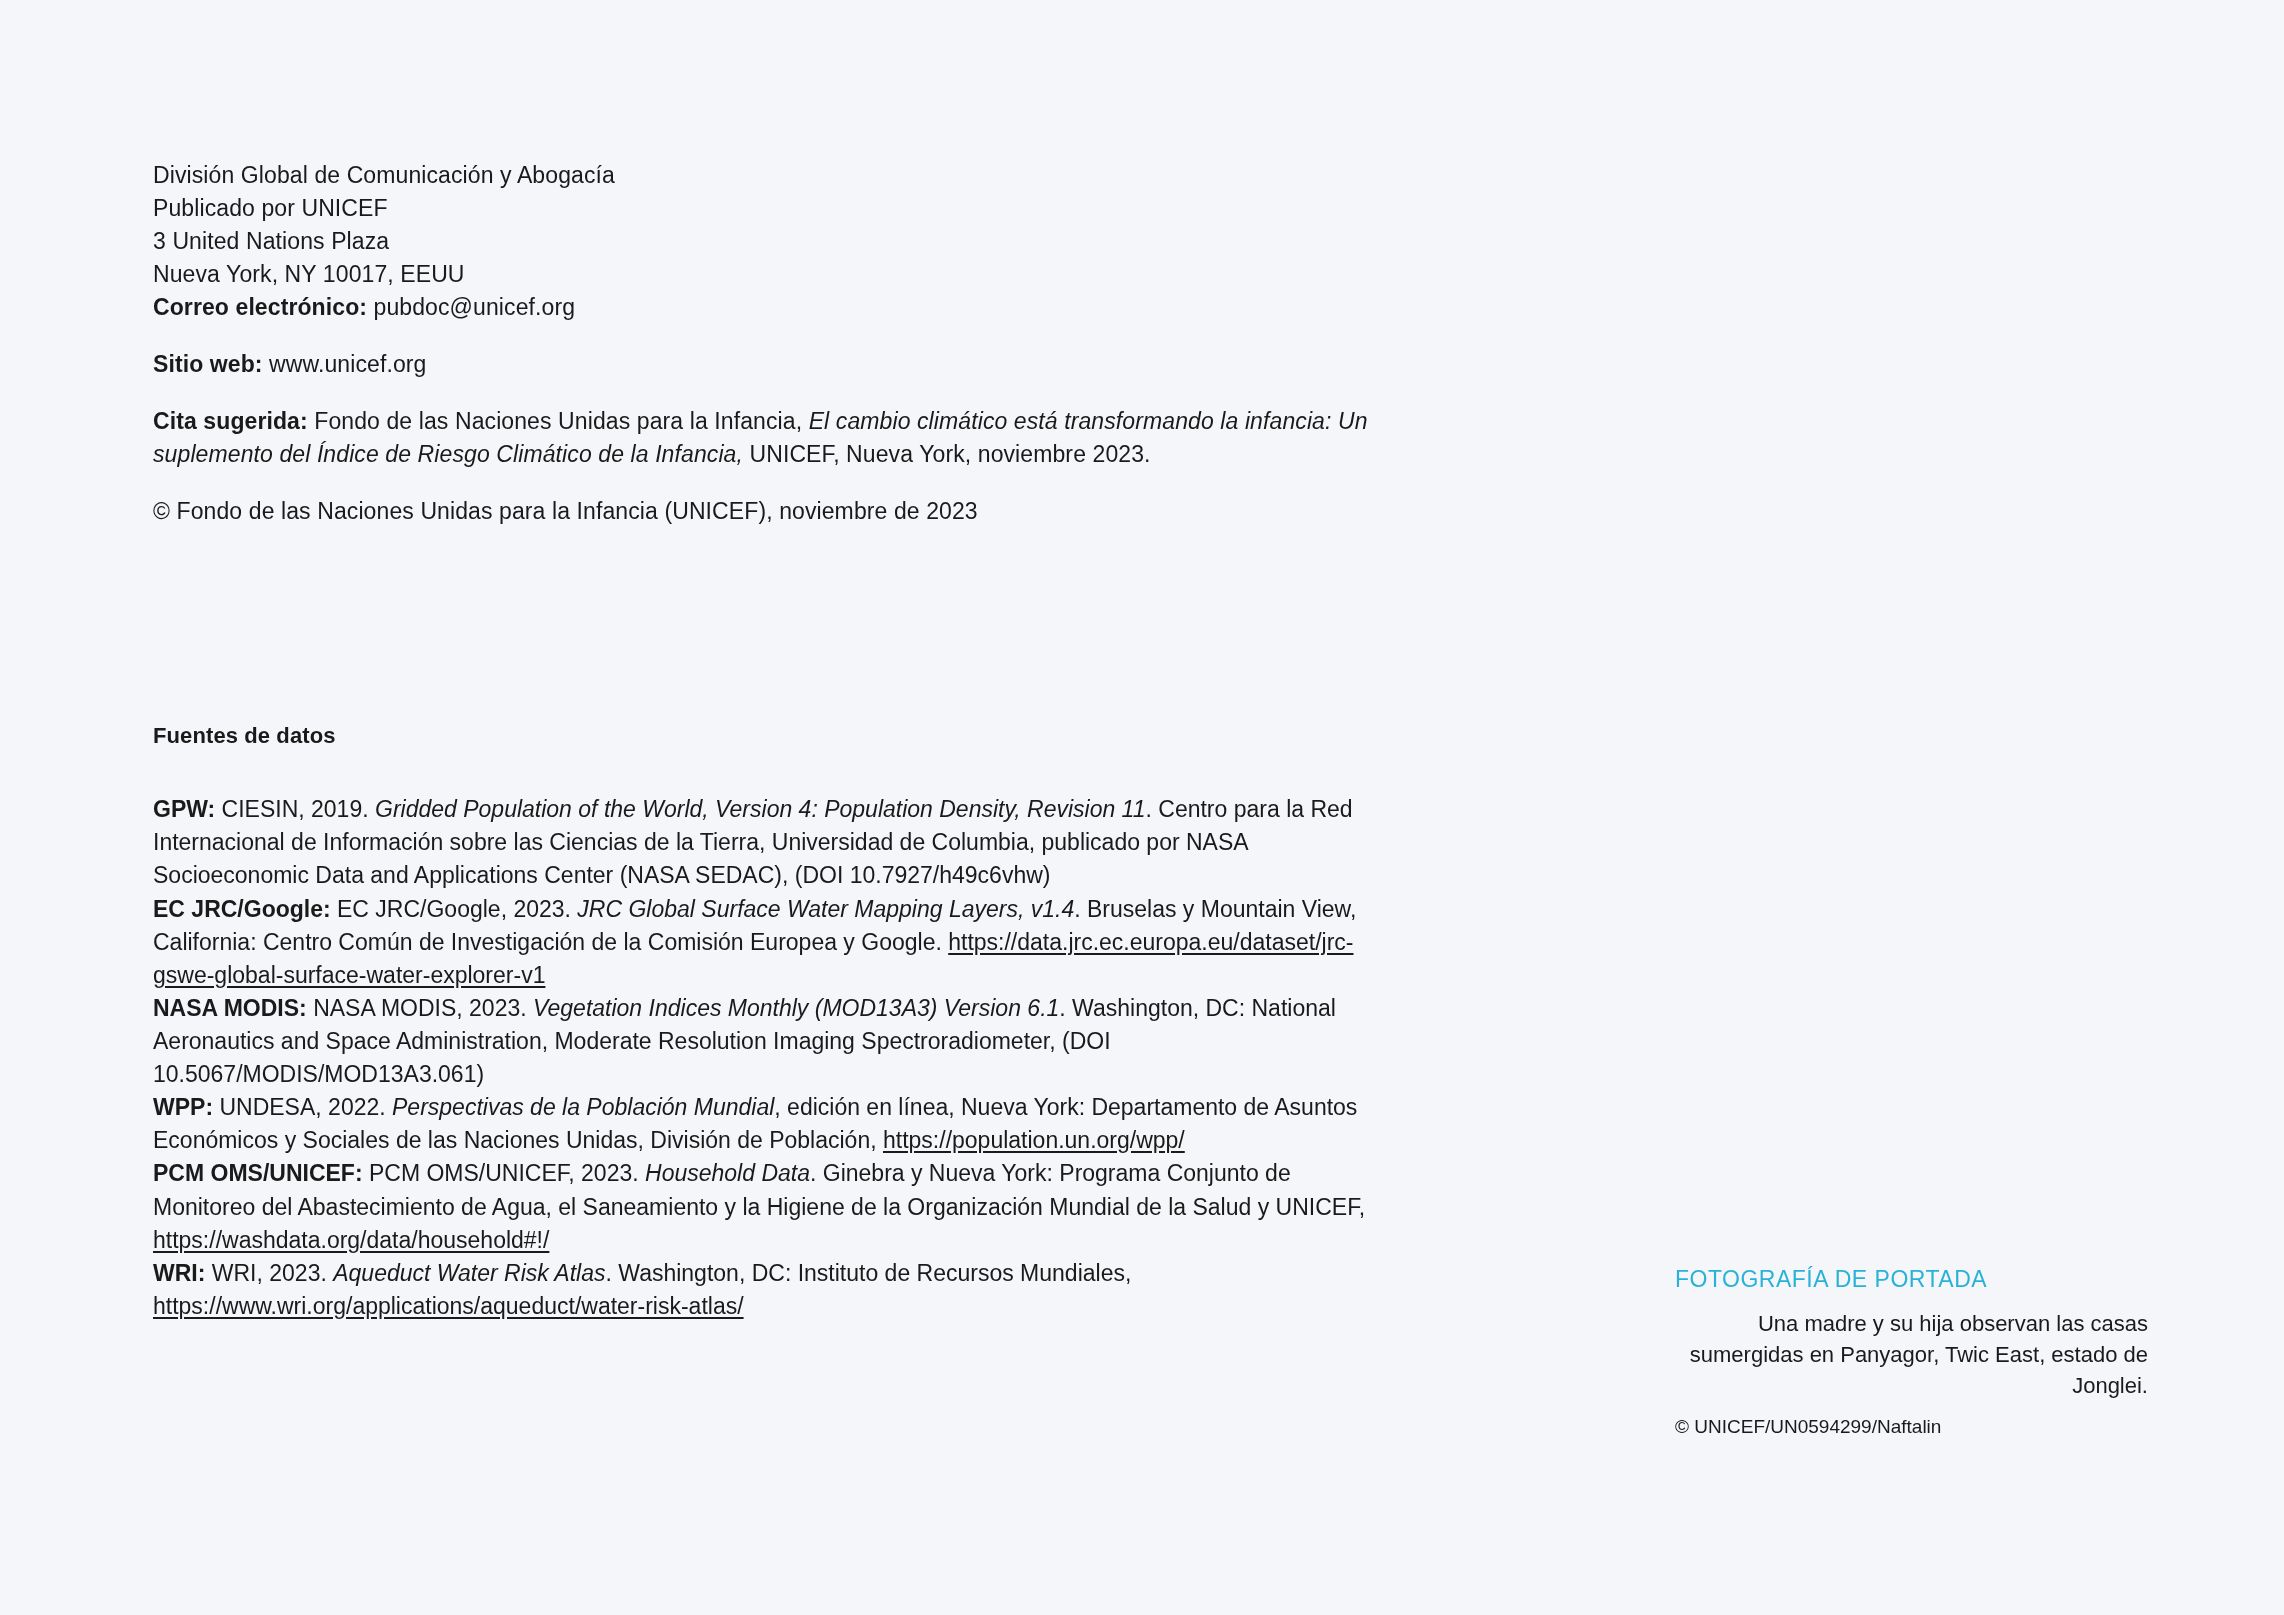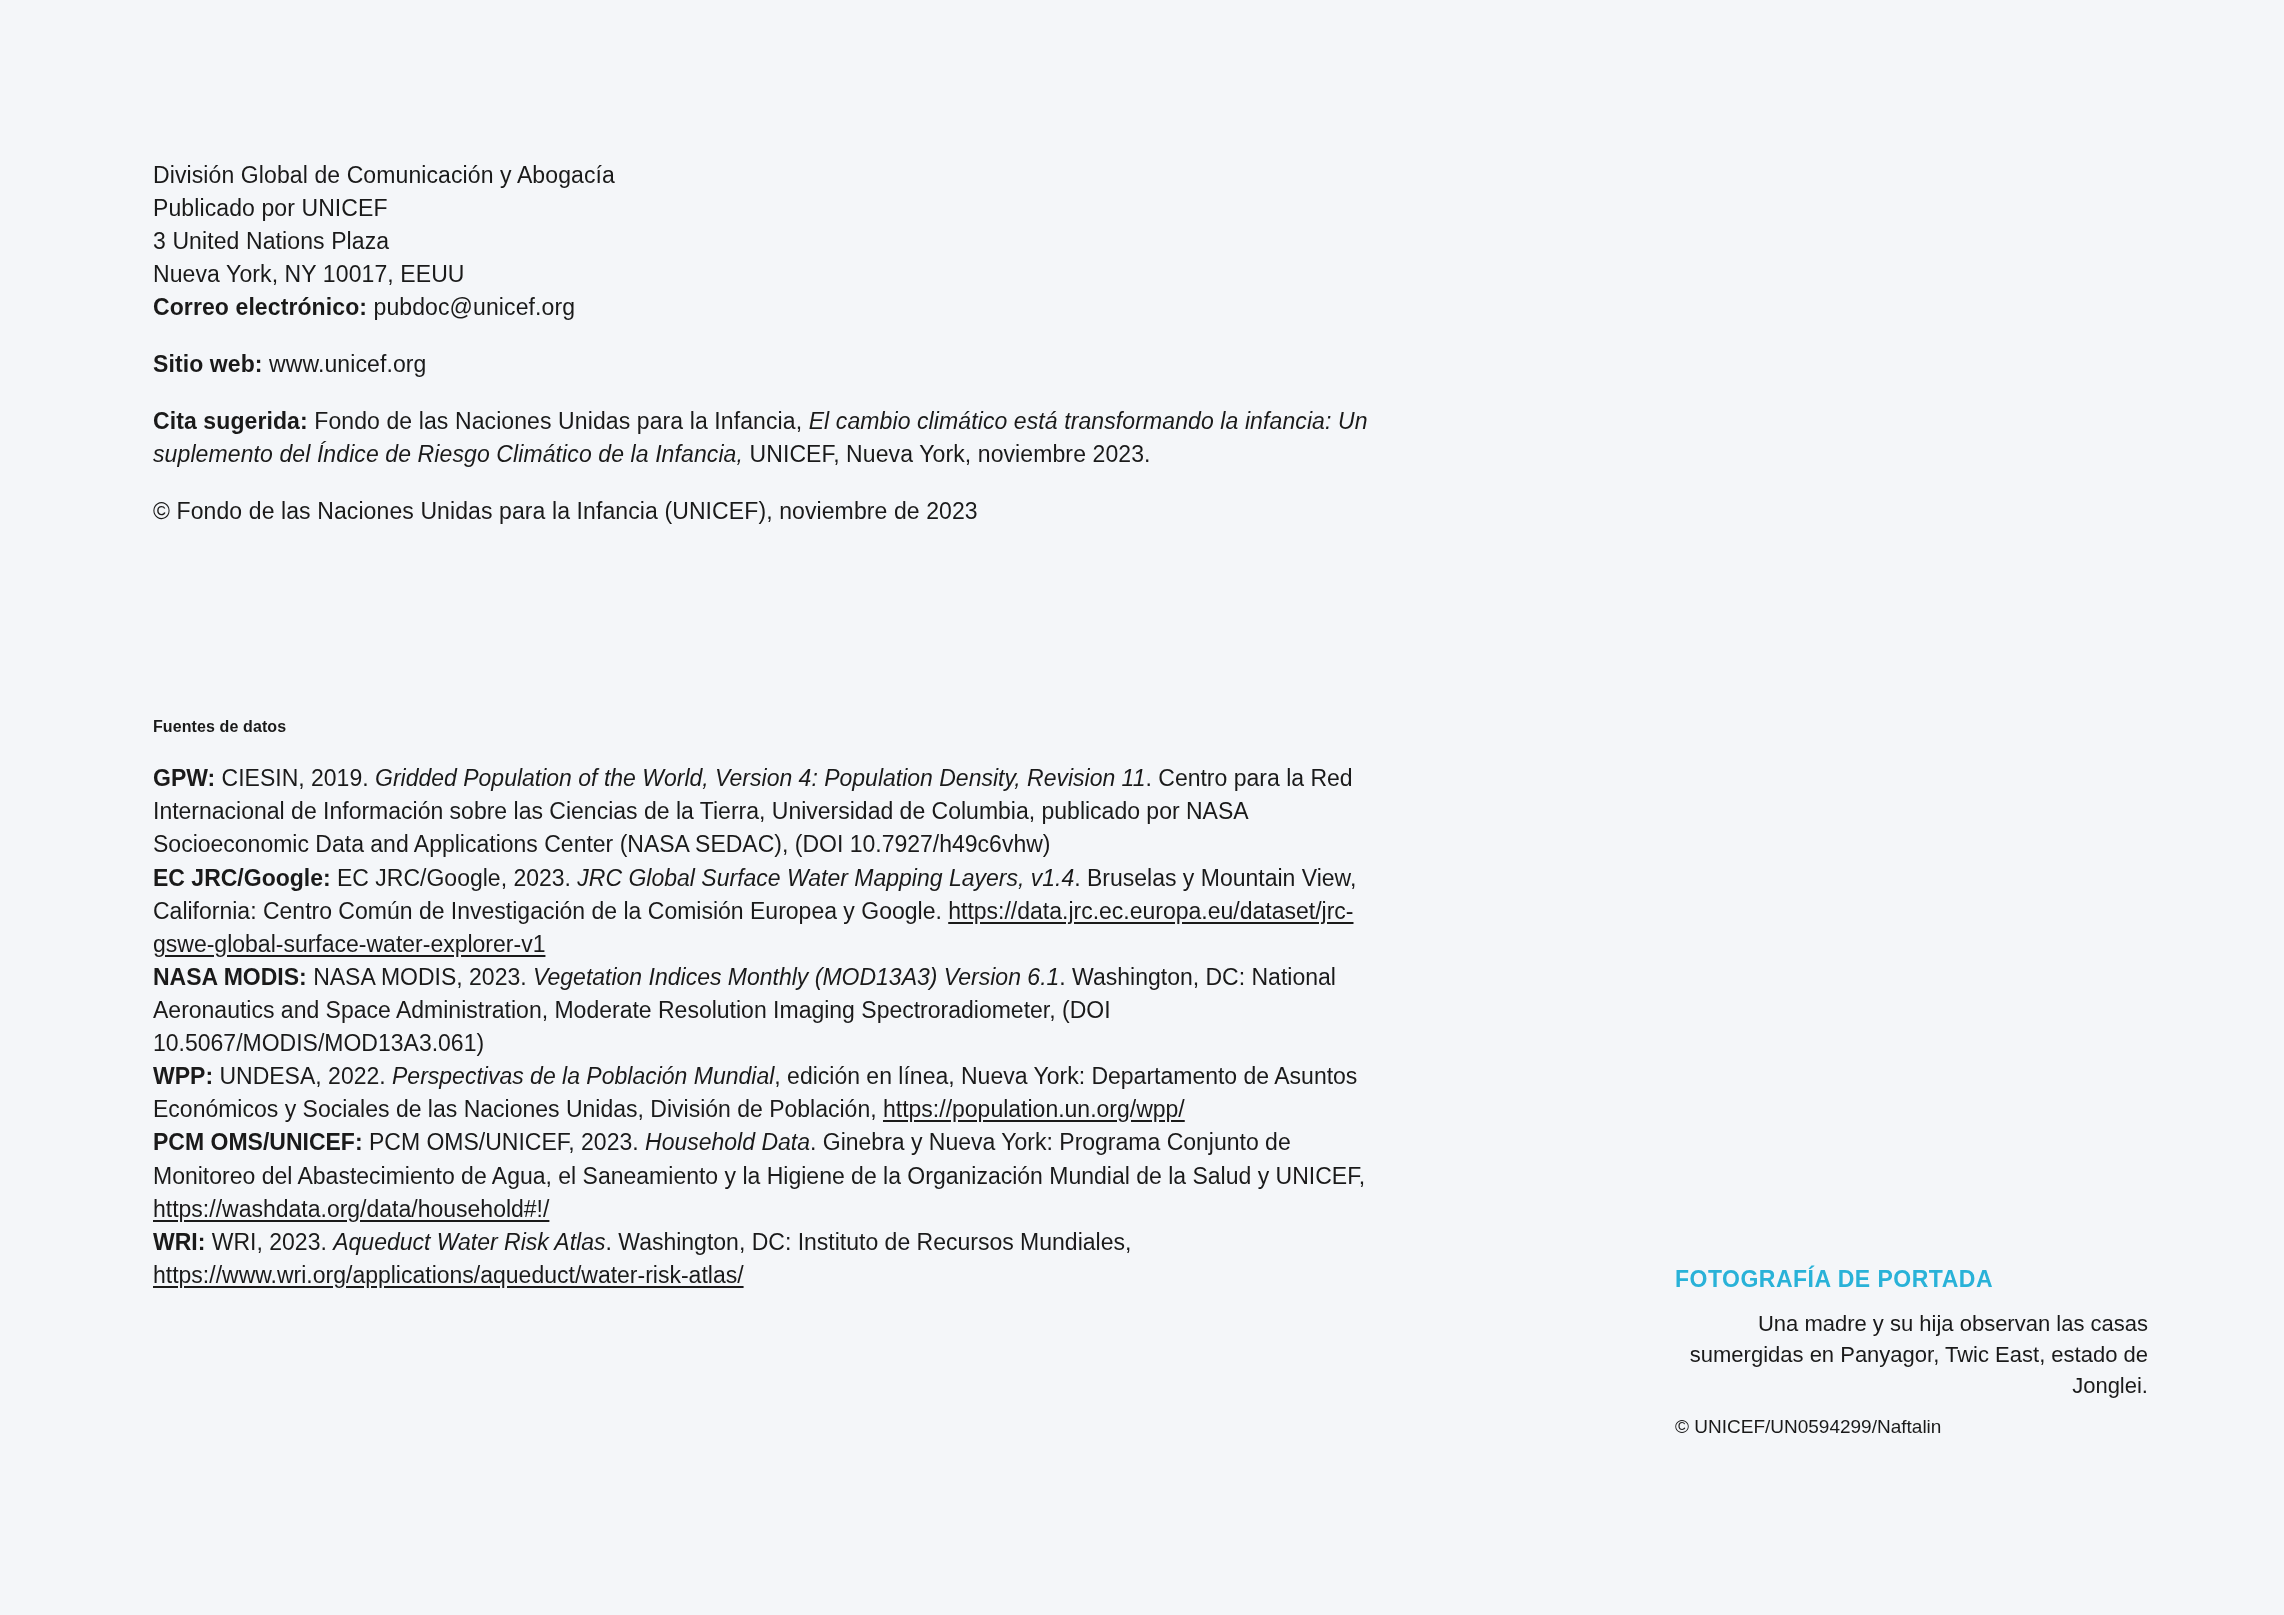--- a/index.html
+++ b/index.html
@@ -49,24 +49,24 @@
     font-style: italic;
   }
   
   .sources {
     position: absolute;
     left: 153px;
     top: 705px;
     width: 1241px;
   }
   .sources-title {
-    font-size: 16px;
+    font-size: 22px;
     font-weight: bold;
     letter-spacing: 0.1px;
-    margin-bottom: 26px;
+    margin-bottom: 44px;
   }
   .source-entry {
     font-size: 23px;
     line-height: 1.44;
     margin-bottom: 26px;
   }
   .source-entry:last-child {
     margin-bottom: 0;
   }
   a.link {
@@ -79,21 +79,21 @@
     position: absolute;
     left: 1675px;
     top: 1266px;
     width: 473px;
   }
   .cover-heading {
     color: #29b2d8;
     font-size: 23px;
     letter-spacing: 0.5px;
     margin: 0 0 14.5px 0;
-    font-weight: bold;
+    font-weight: normal;
   }
   .cover-caption {
     font-size: 22px;
     line-height: 1.42;
     margin: 0;
     text-align: right;
   }
   .cover-credit {
     font-size: 19px;
     line-height: 1.4;

